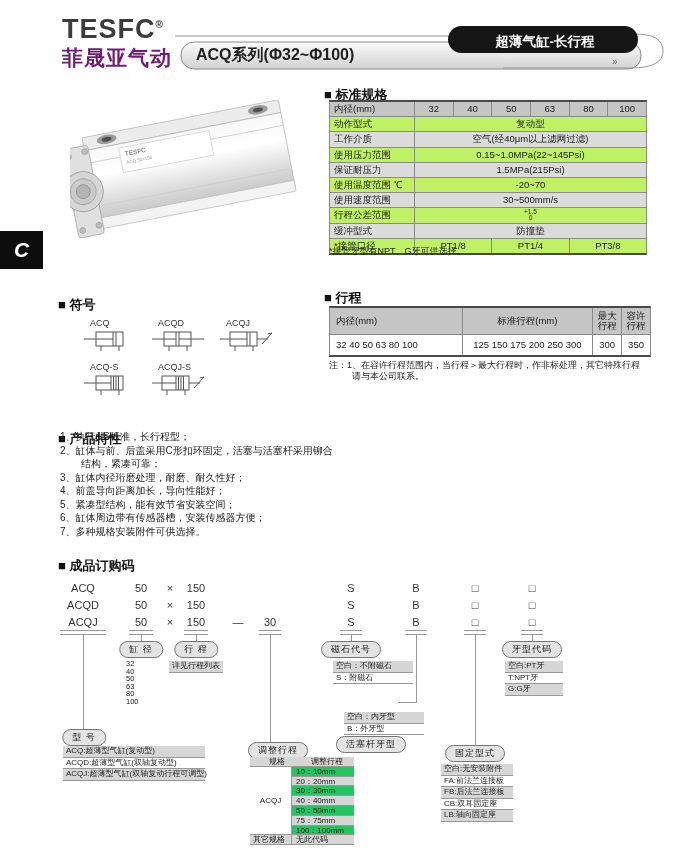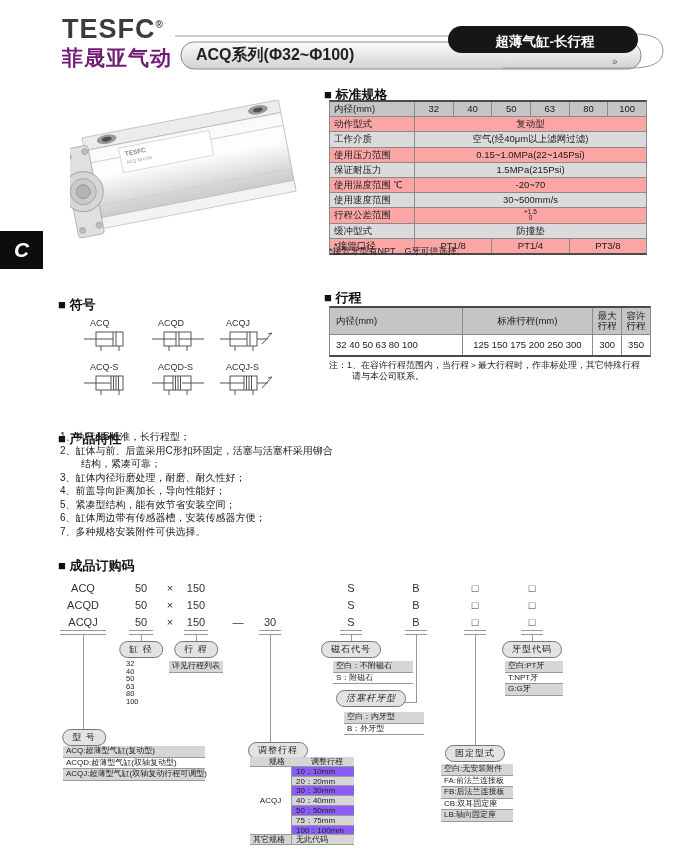--- a/index.html
+++ b/index.html
@@ -24,21 +24,21 @@
             color:#fff;font-size:21px;font-weight:bold;font-style:italic;
             display:flex;align-items:center;justify-content:center;}
 
   
   .sec-title{position:absolute;font-size:13px;font-weight:bold;color:#111;white-space:nowrap;}
 
   
   .spec-table{position:absolute;left:329px;top:100px;width:316px;font-size:9.5px;
               border-top:2px solid #4a4a4a;border-bottom:2px solid #4a4a4a;
               border-left:1px solid #8a8a8a;border-right:1px solid #8a8a8a;}
-  .srow{display:flex;height:14.2px;line-height:14.2px;border-bottom:1px solid #8a8a8a;background:#fca5a5;}
+  .srow{display:flex;height:14.2px;line-height:14.2px;border-bottom:1px solid #8a8a8a;background:#bef264;}
   .spec-table .srow:nth-child(odd){background:#dbdbdb;}
   .spec-table .srow:first-child{background:#c5c5c5;}
   .spec-table .srow:last-child{border-bottom:none;}
   .slabel{width:80px;padding-left:4px;border-right:1px solid #8a8a8a;white-space:nowrap;overflow:hidden;}
   .sval{flex:1;text-align:center;white-space:nowrap;}
   .scell{flex:1;text-align:center;border-right:1px solid #8a8a8a;}
   .scell:last-child{border-right:none;}
   .scell3{flex:1;text-align:center;border-right:1px solid #8a8a8a;}
   .scell3:last-child{border-right:none;}
   .tolwrap{flex:1;display:flex;flex-direction:column;align-items:center;justify-content:center;
@@ -86,21 +86,21 @@
   .optlist{position:absolute;font-size:8px;line-height:10.5px;color:#222;}
   .opt{border-bottom:1px solid #999;padding:0 3px;white-space:nowrap;background:#fff;}
   .opt.g{background:#d6d6d6;}
   .bore-list{position:absolute;left:126px;top:660px;font-size:7.5px;line-height:7.6px;color:#222;}
   .adj-table{position:absolute;left:250px;top:757px;display:grid;
              grid-template-columns:42px 62px;grid-auto-rows:9.8px;
              font-size:8px;line-height:9.8px;color:#222;}
   .ah{background:#d6d6d6;border-bottom:1px solid #999;padding-left:19px;}
   .aspec{grid-row:2/9;border-right:1px solid #999;display:flex;align-items:center;
          justify-content:center;border-bottom:1px solid #999;}
-  .ao{border-bottom:1px solid #999;padding-left:4px;white-space:nowrap;background:#8b5cf6;}
+  .ao{border-bottom:1px solid #999;padding-left:4px;white-space:nowrap;background:#22c55e;}
   .ao.g{background:#d6d6d6;}
   .aother{border-bottom:1px solid #999;border-right:1px solid #999;padding-left:3px;background:#d6d6d6;}
 </style>
 </head>
 <body>
 
 <div id="page">
 
   <div class="logo"><span>TESFC</span><sup>®</sup></div>
   <div class="company">菲晟亚气动</div>
@@ -265,36 +265,20 @@
           <line x1="29" y1="4" x2="29" y2="18"></line>
             <line x1="31.5" y1="4" x2="31.5" y2="18"></line>
           <line x1="34" y1="4" x2="34" y2="18"></line>
             <line x1="36.5" y1="4" x2="36.5" y2="18"></line>
           <line x1="19" y1="18" x2="19" y2="23"></line>
             <line x1="37" y1="18" x2="37" y2="23"></line>
         </g>
       </svg>
     </div>
     <div class="sym-cell">
-      <div class="sym-label">ACQD-S</div>
-      <svg width="58" height="28" viewBox="0 0 58 28">
-        <g stroke="#555" stroke-width="1" fill="none">
-          <rect x="14" y="4" width="27" height="14"></rect>
-          <line x1="2" y1="11" x2="23" y2="11"></line>
-            <line x1="32" y1="11" x2="54" y2="11"></line>
-          <line x1="23" y1="4" x2="23" y2="18"></line>
-            <line x1="25.5" y1="4" x2="25.5" y2="18"></line>
-          <line x1="28" y1="4" x2="28" y2="18"></line>
-            <line x1="30.5" y1="4" x2="30.5" y2="18"></line>
-          <line x1="19" y1="18" x2="19" y2="23"></line>
-            <line x1="37" y1="18" x2="37" y2="23"></line>
-        </g>
-      </svg>
-    </div>
-    <div class="sym-cell">
       <div class="sym-label">ACQJ-S</div>
       <svg width="58" height="28" viewBox="0 0 58 28">
         <g stroke="#555" stroke-width="1" fill="none">
           <rect x="12" y="4" width="27" height="14"></rect>
           <line x1="2" y1="11" x2="26" y2="11"></line>
           <line x1="26" y1="4" x2="26" y2="18"></line>
             <line x1="28.5" y1="4" x2="28.5" y2="18"></line>
           <line x1="31" y1="4" x2="31" y2="18"></line>
             <line x1="33.5" y1="4" x2="33.5" y2="18"></line>
           <line x1="39" y1="11" x2="50" y2="11"></line>
@@ -390,21 +374,21 @@
   <div class="vline" style="left:351px;top:634px;height:8px;"></div>
   <div class="vline" style="left:416px;top:634px;height:69px;"></div>
   <div class="hline" style="left:398px;top:702px;width:19px;"></div>
   <div class="vline" style="left:475px;top:634px;height:113px;"></div>
   <div class="vline" style="left:532px;top:634px;height:8px;"></div>
 
   <div class="bubble" style="left:141px;top:641px;">缸 径</div>
   <div class="bubble" style="left:196px;top:641px;">行 程</div>
   <div class="bubble" style="left:351px;top:641px;">磁石代号</div>
   <div class="bubble" style="left:532px;top:641px;">牙型代码</div>
-  <div class="bubble" style="left:371px;top:690px;font-style:italic;">活塞杆牙型</div>
+  <div class="bubble" style="left:371px;top:736px;">活塞杆牙型</div>
   <div class="bubble" style="left:475px;top:745px;">固定型式</div>
   <div class="bubble" style="left:84px;top:729px;">型 号</div>
   <div class="bubble" style="left:278px;top:742px;">调整行程</div>
 
   <div class="bore-list">
     <div>32</div>
     <div>40</div>
     <div>50</div>
     <div>63</div>
     <div>80</div>

